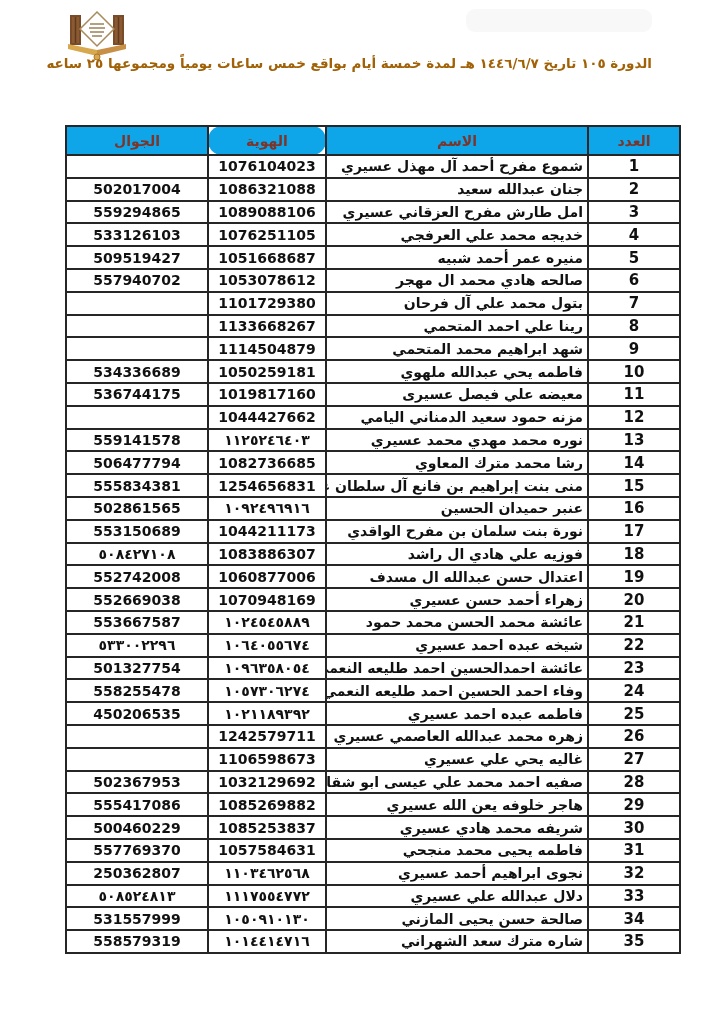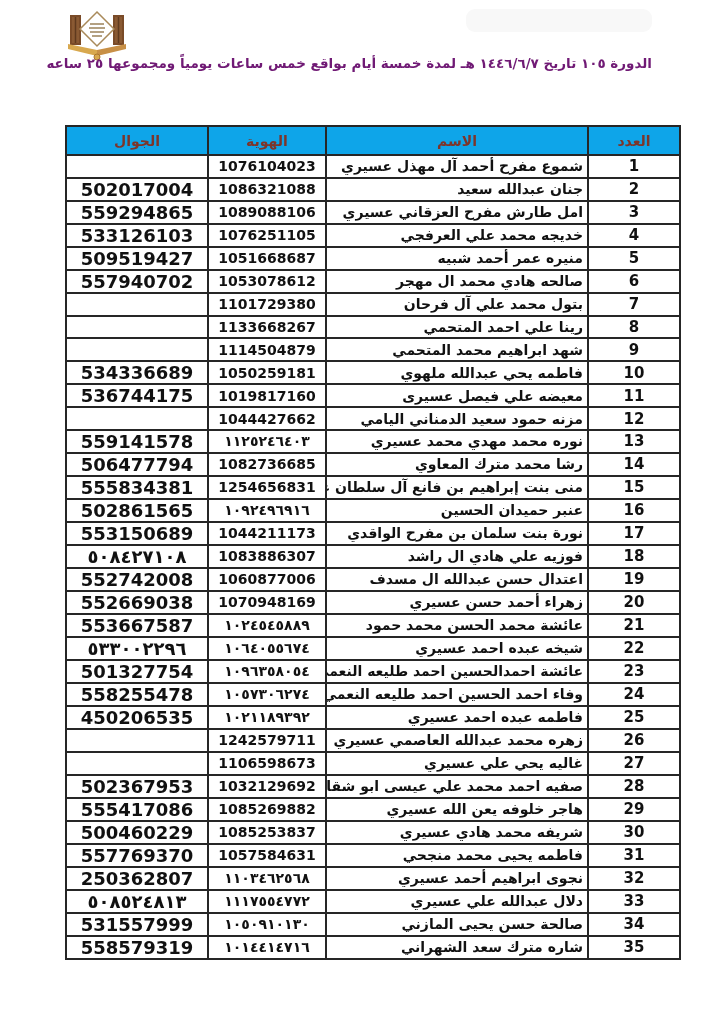--- a/index.html
+++ b/index.html
@@ -27,21 +27,21 @@
     width: 70px; height: 54px;
   }
   .doc-title {
     position: absolute;
     left: 60px; top: 55px;
     width: 592px;
     direction: rtl;
     text-align: center;
     font-size: 13.5px;
     font-weight: bold;
-    color: #701a75;
+    color: #a16207;
     white-space: nowrap;
   }
   .data-table {
     position: absolute;
     left: 65px; top: 125px;
     width: 586px;
     border-collapse: collapse;
     table-layout: fixed;
     direction: rtl;
   }
@@ -55,22 +55,22 @@
     background: #0ea5e9;
     color: #7d352a;
     font-size: 14px;
     font-weight: bold;
     height: 27px;
     text-align: center;
   }
   .data-table tbody td { height: 20.8px; background: #ffffff; color: #111; }
   .col-num   { width: 82px;  text-align: center; font-size: 15px;   font-weight: bold; }
   .col-name  { width: 252px; text-align: right;  font-size: 14px; font-weight: bold; }
-  .col-id    { width: 108px; text-align: center; font-size: 14px;   font-weight: bold; }
-  .col-phone { width: 132px; text-align: center; font-size: 18px;   font-weight: bold; }
+  .col-id    { width: 108px; text-align: center; font-size: 14px;   font-weight: bold; border-radius: 14px; }
+  .col-phone { width: 132px; text-align: center; font-size: 14px;   font-weight: bold; }
 </style>
 </head>
 <body>
 
 <div class="page">
 
   <div class="scan-artifact"></div>
 
   <div class="logo">
     <svg width="70" height="54" viewBox="0 0 70 54">

